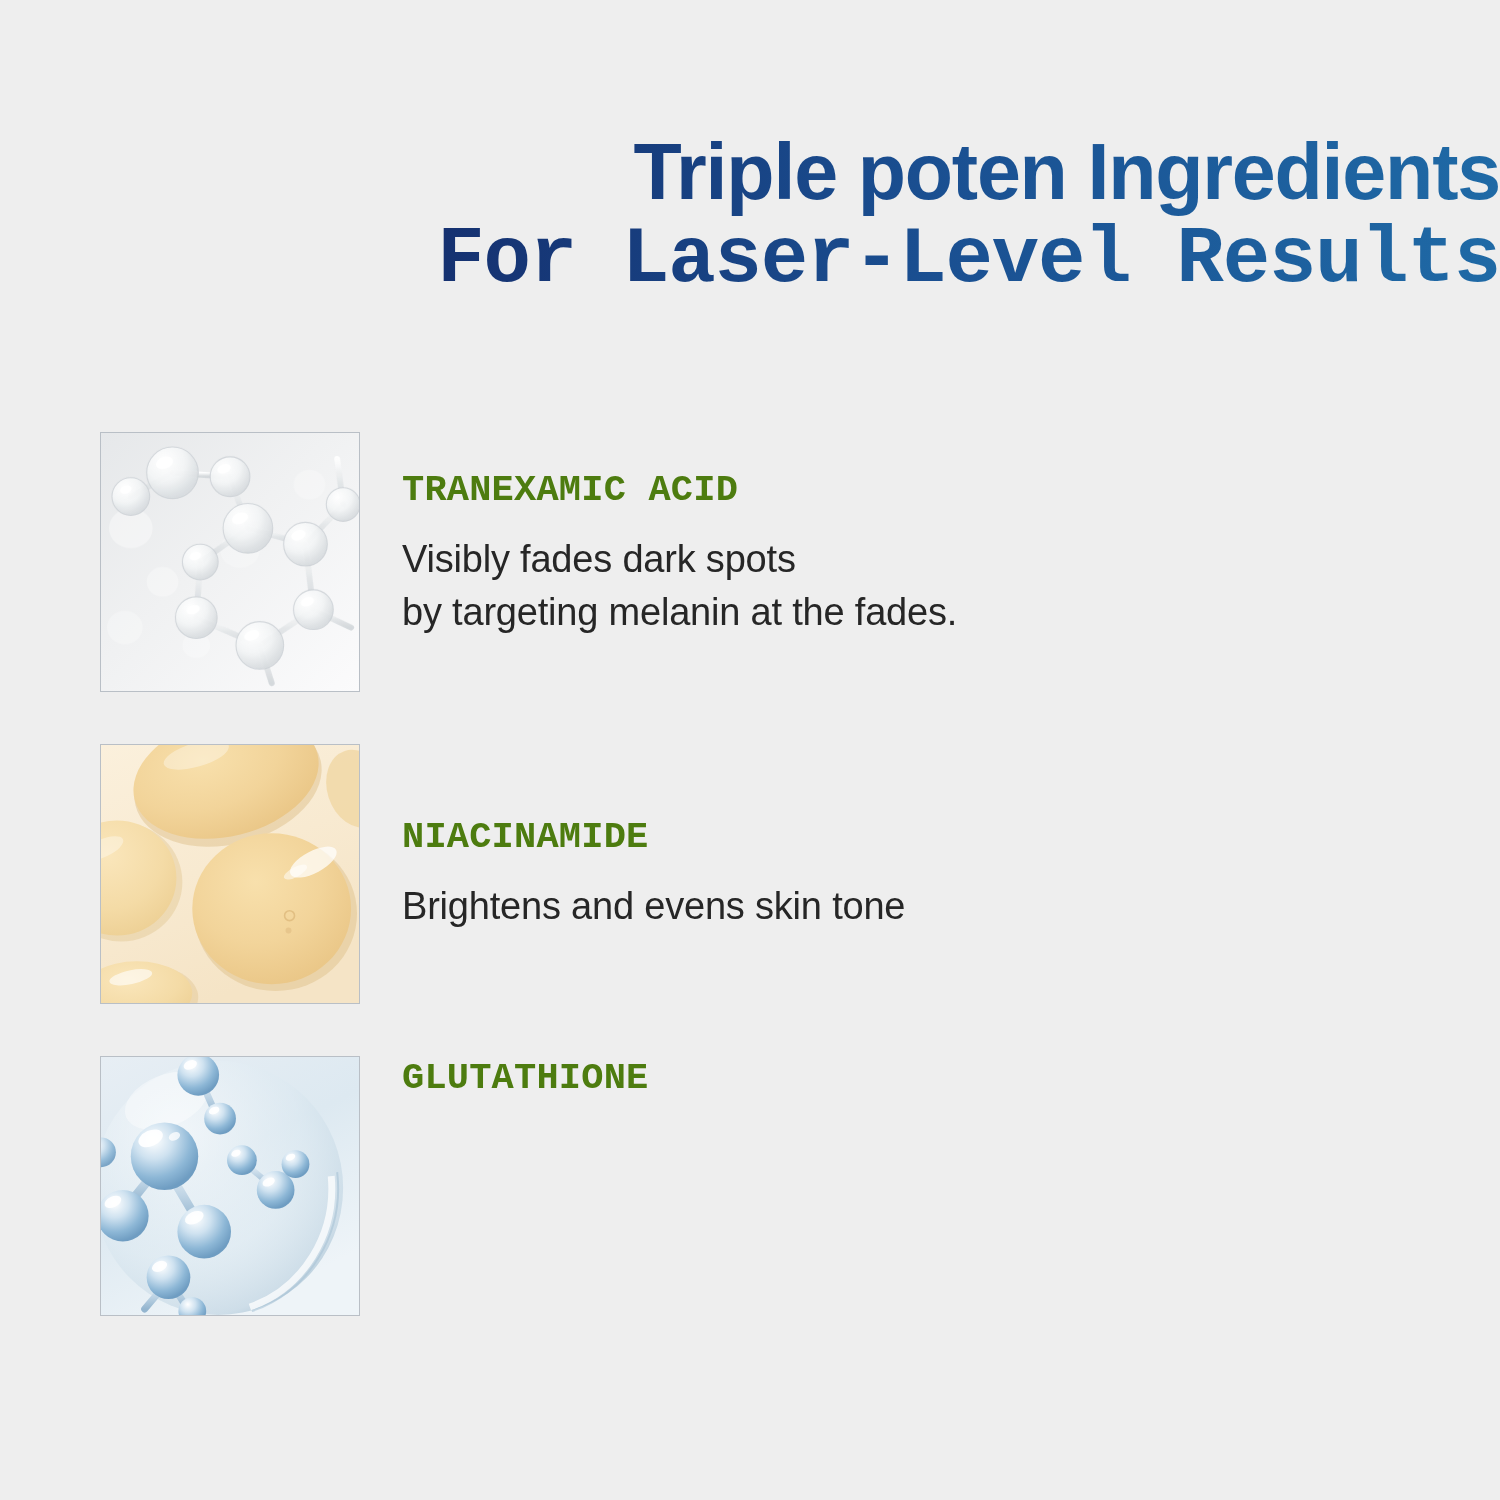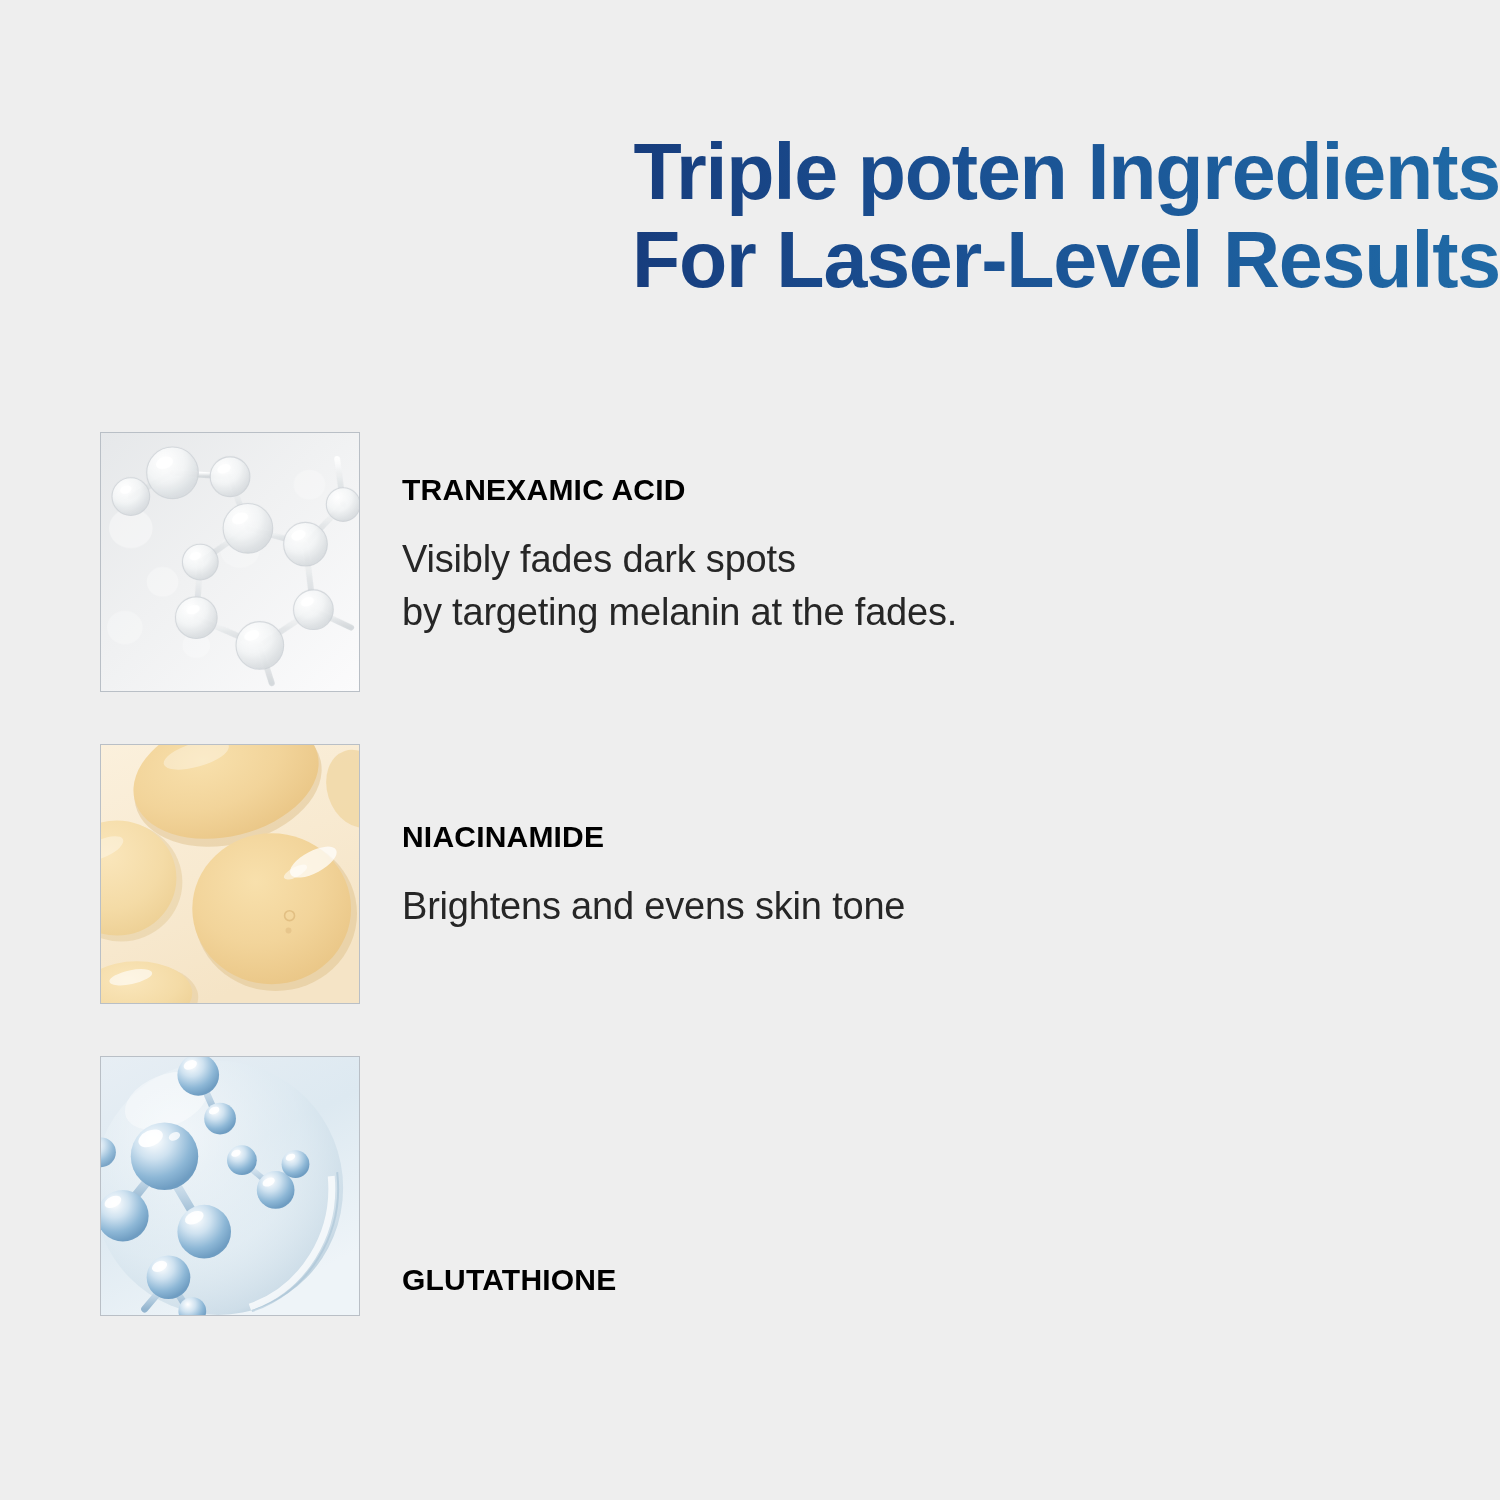--- a/index.html
+++ b/index.html
@@ -38,20 +38,21 @@
     white-space: nowrap;
     background-image: linear-gradient(95deg, #10205e 0%, #15306f 28%, #1a4f91 62%, #1f6aa6 100%);
     -webkit-background-clip: text;
     background-clip: text;
     color: transparent;
     text-align: right;
     -webkit-text-fill-color: transparent;
   }
   .title-line.line2 {
     padding-left: 18px;
+    font-family: Liberation Mono, monospace;
   }
 
   
   .rows {
     position: absolute;
     left: 0;
     top: 432px;
     width: 1500px;
   }
   .row {
@@ -80,45 +81,46 @@
     position: absolute;
     left: 402px;
     top: 0;
     width: 1040px;
     height: 260px;
     display: flex;
     flex-direction: column;
     justify-content: center;
   }
   .ing-name {
-    font-size: 30px;
+    font-size: 37px;
     font-weight: 700;
-    color: #000000;
+    color: #4d7c0f;
     letter-spacing: 0.2px;
     line-height: 44px;
     margin-bottom: 14px;
     white-space: nowrap;
+    font-family: Liberation Mono, monospace;
   }
   .ing-desc {
     font-size: 38px;
     font-weight: 300;
     color: #262626;
     line-height: 53px;
     letter-spacing: -0.2px;
     margin-top: 7px;
   }
   .ing-desc span {
     display: block;
     white-space: nowrap;
   }
 
   
   .row-1 .copy { justify-content: flex-start; padding-top: 36px; }
   .row-2 .copy { justify-content: center; }
-  .row-3 .copy { justify-content: flex-end; padding-bottom: 16px; }
+  .row-3 .copy { justify-content: space-between; padding-bottom: 16px; }
 </style>
 </head>
 <body>
 
 <div class="page">
 
   <div class="title-block">
     <span class="title-line line1">Triple poten Ingredients</span>
     <span class="title-line line2">For Laser-Level Results</span>
   </div>

